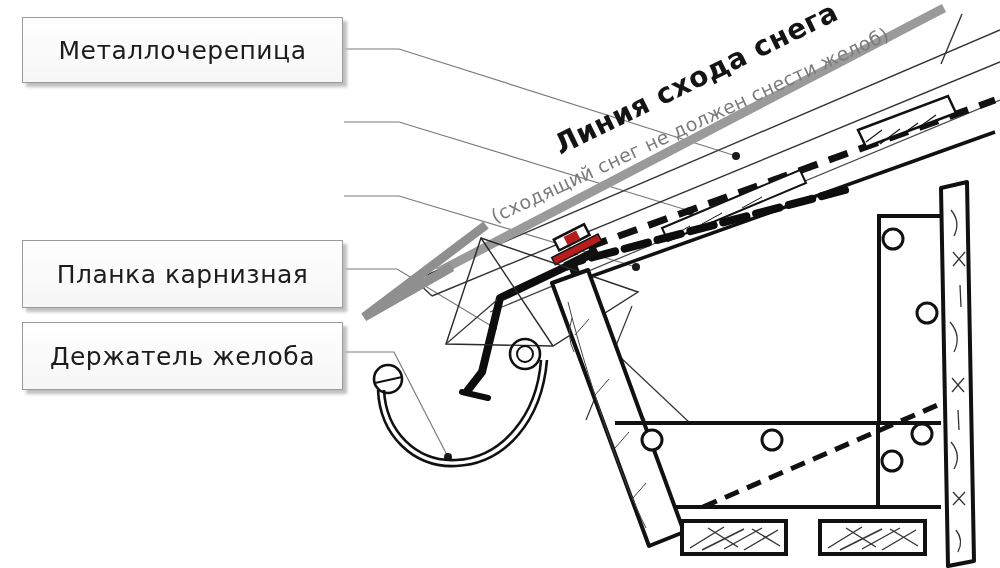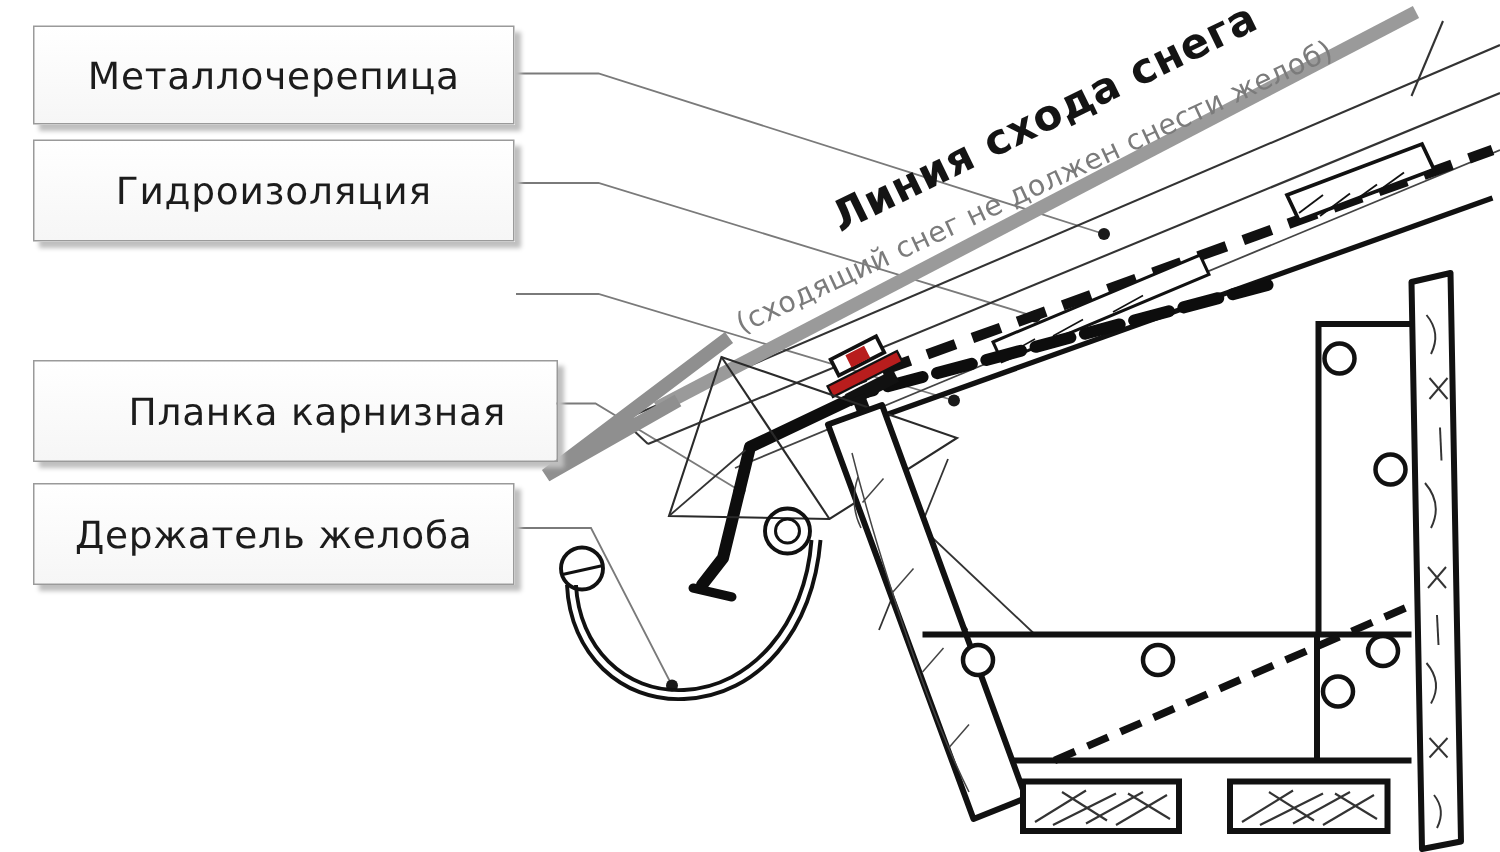--- a/index.html
+++ b/index.html
@@ -13,21 +13,21 @@
     display:flex;align-items:center;justify-content:center;
     background:linear-gradient(#ffffff,#f6f6f6);
     border:1px solid #9a9a9a;
     box-shadow:4px 4px 3px #bfbfbf;
     font-size:25px;color:#1c1c1c;
     letter-spacing:0.5px;white-space:nowrap;z-index:3;
   }
   .lb1{top:17px;height:64px;}
   .lb2{top:93px;height:66px;}
   .lb3{top:162px;height:67px;}
-  .lb4{top:240px;height:66px;padding-left:29px;}
+  .lb4{top:240px;height:66px;}
   .lb5{top:322px;height:66px;justify-content:center;}
   .snow-title{
     position:absolute;left:556px;top:130px;z-index:2;
     transform:rotate(-26deg);transform-origin:0 50%;
     font-weight:bold;font-size:28px;color:#141414;
     letter-spacing:0.5px;white-space:nowrap;
   }
   .snow-sub{
     position:absolute;left:492px;top:206px;z-index:2;
     transform:rotate(-25deg);transform-origin:0 50%;
@@ -189,23 +189,20 @@
     <path d="M375,383 L402,377" stroke-width="2"></path>
     <circle cx="525" cy="354" r="15" stroke-width="2.6"></circle>
     <circle cx="525" cy="354" r="8" stroke-width="2"></circle>
   </g>
 
 </svg>
 
 <div class="label-box lb1">
   <span>Металлочерепица</span>
 </div>
-<div class="label-box lb2">
-  <span>Гидроизоляция</span>
-</div>
 <div class="label-box lb4">
   <span>Планка карнизная</span>
 </div>
 <div class="label-box lb5">
   <span>Держатель желоба</span>
 </div>
 
 <div class="snow-title">Линия схода снега</div>
 <div class="snow-sub">(сходящий снег не должен снести желоб)</div>
 

